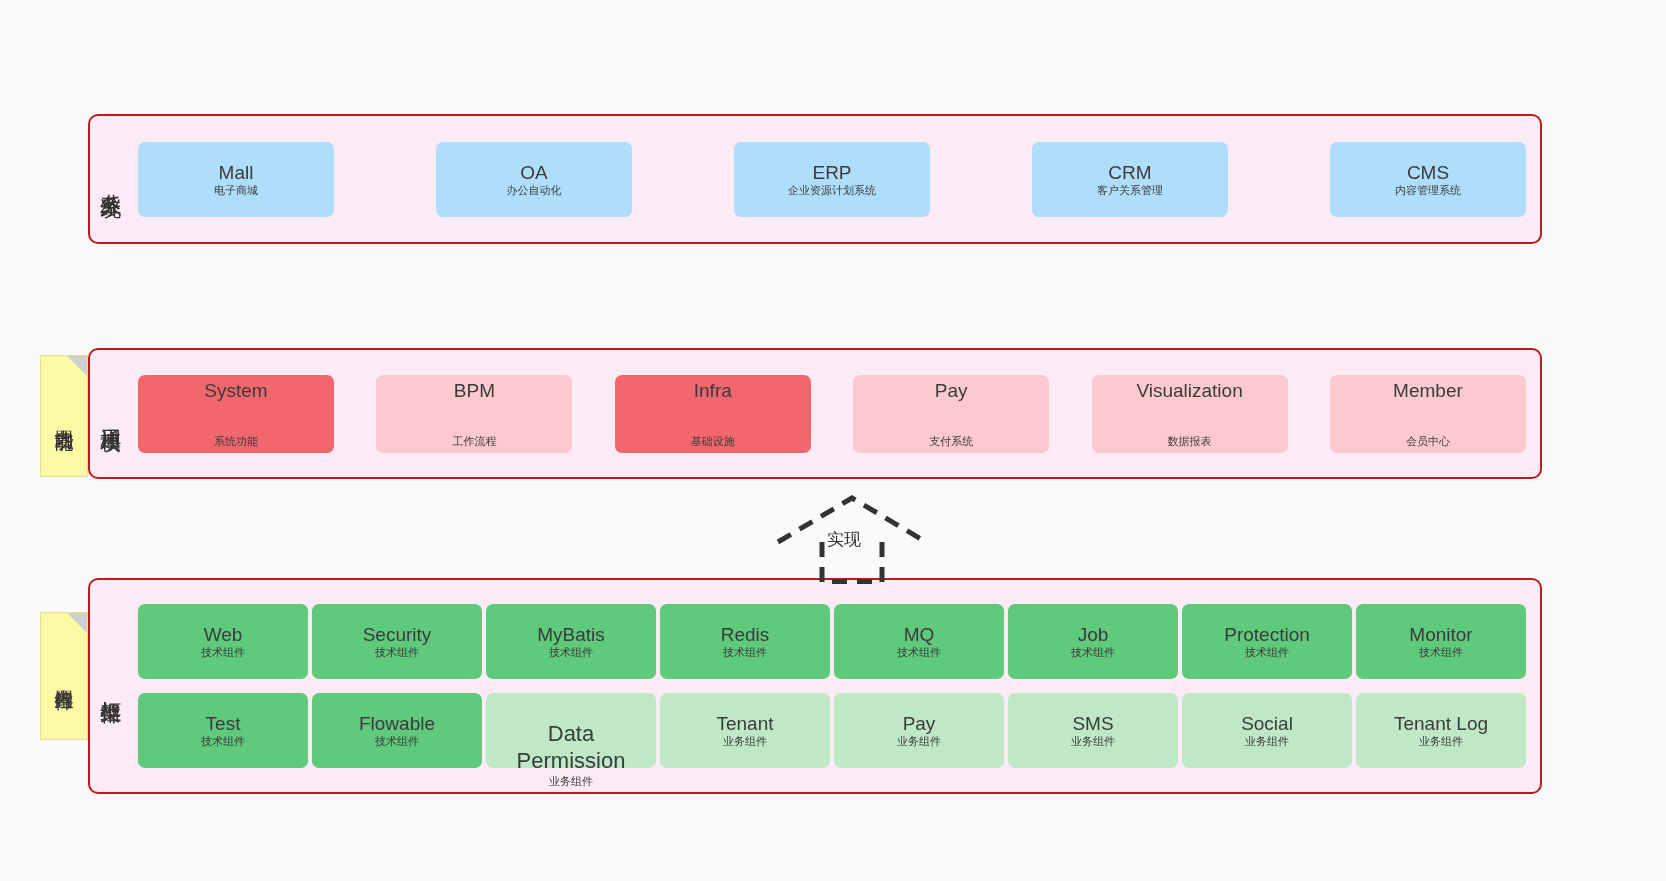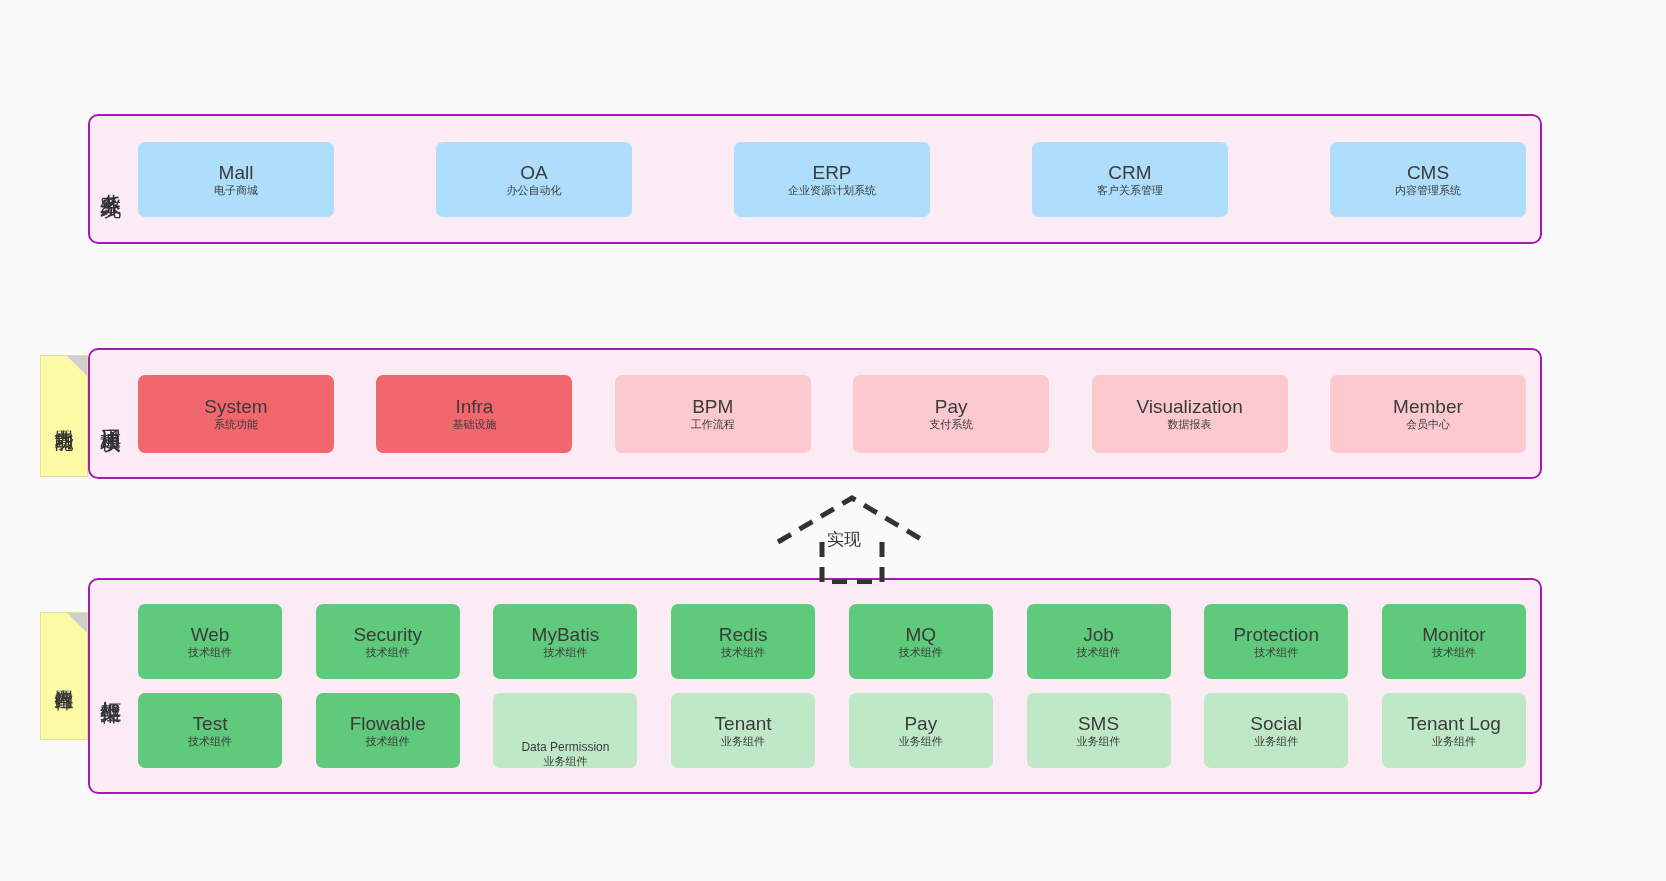--- a/index.html
+++ b/index.html
@@ -18,21 +18,21 @@
 
   #canvas {
     position: absolute;
     inset: 0;
   }
 
   
   .layer {
     position: absolute;
     background: #fbebf5;
-    border: 2px solid #a21caf;
+    border: 2px solid #b91c1c;
     border-radius: 10px;
     box-sizing: border-box;
     display: flex;
     flex-direction: row;
     align-items: stretch;
   }
 
   .layer-title {
     flex: 0 0 auto;
     width: 42px;
@@ -81,28 +81,28 @@
   }
   .node .n-en {
     font-size: 19px;
     color: #3b3b3b;
   }
   .node .n-cn {
     font-size: 11px;
     color: #3b3b3b;
   }
   .node.multi .n-en {
-    font-size: 12px;
+    font-size: 22px;
     margin-top: 48px;
   }
 
   
   #layer-business .node { width: 196px; height: 75px; }
-  #layer-module   .node { width: 196px; height: 78px; }
-  #layer-framework .node { width: 144px; height: 75px; }
+  #layer-module   .node { width: 196px; height: 78px; justify-content: space-between; }
+  #layer-framework .node { width: 170px; height: 75px; }
 
   
   .sticky {
     position: absolute;
     width: 48px;
     background: #fdfaa5;
     border: 1px solid #e4e096;
     box-sizing: border-box;
     display: flex;
     align-items: center;
@@ -185,27 +185,27 @@
   </div>
 
   <div class="layer" id="layer-module" style="left:88px; top:348px; width:1454px; height:131px;">
     <div class="layer-title">通用模块</div>
     <div class="layer-body">
       <div class="box-row">
         <div class="node c-red">
           <span class="n-en">System</span>
           <span class="n-cn">系统功能</span>
         </div>
+        <div class="node c-pink">
+          <span class="n-en">BPM</span>
+          <span class="n-cn">工作流程</span>
+        </div>
         <div class="node c-red">
           <span class="n-en">Infra</span>
           <span class="n-cn">基础设施</span>
-        </div>
-        <div class="node c-pink">
-          <span class="n-en">BPM</span>
-          <span class="n-cn">工作流程</span>
         </div>
         <div class="node c-pink">
           <span class="n-en">Pay</span>
           <span class="n-cn">支付系统</span>
         </div>
         <div class="node c-pink">
           <span class="n-en">Visualization</span>
           <span class="n-cn">数据报表</span>
         </div>
         <div class="node c-pink">

